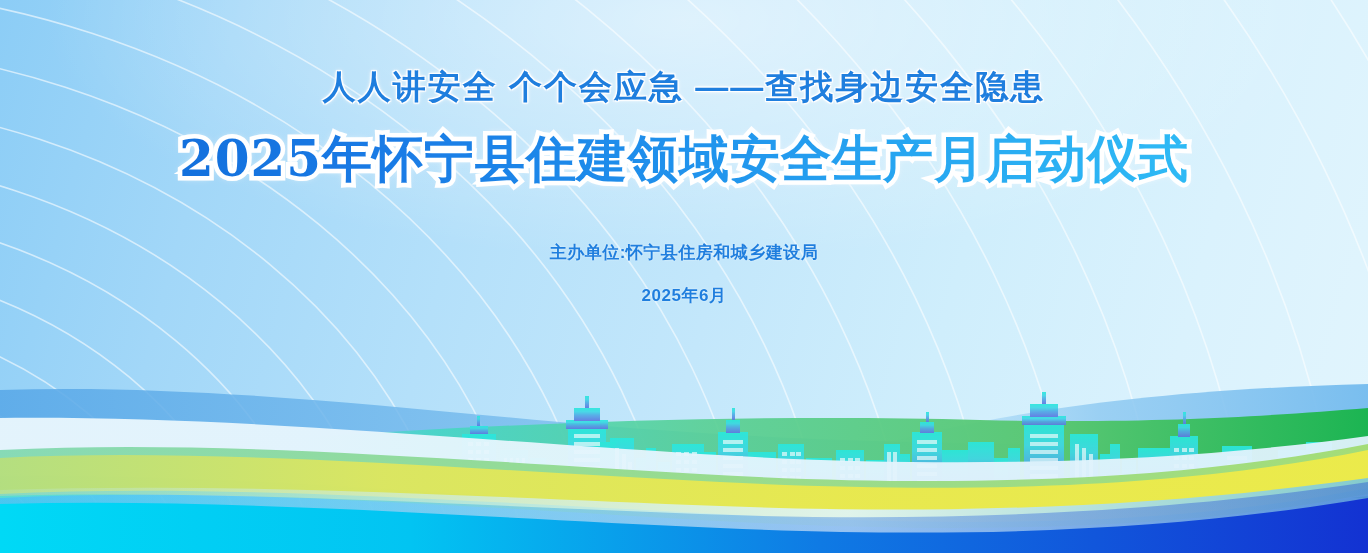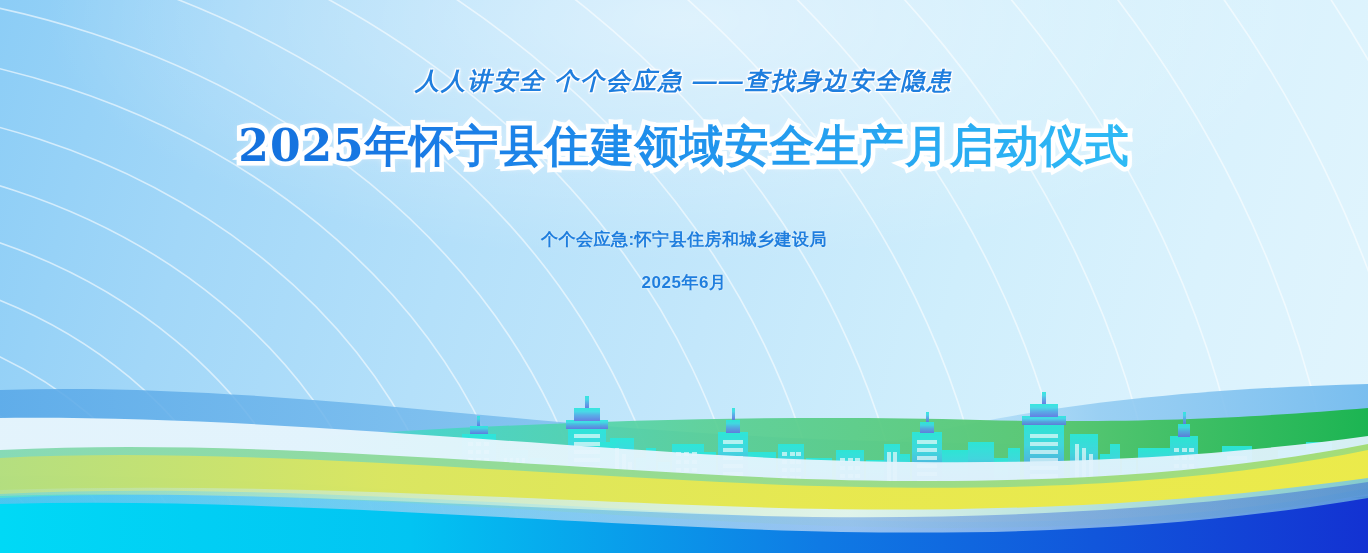--- a/index.html
+++ b/index.html
@@ -31,36 +31,35 @@
         rgba(255,255,255,0.22) 45%,
         rgba(255,255,255,0) 78%);
     pointer-events:none;
   }
 
   
   .content{position:absolute;left:0;top:0;width:100%;text-align:center;}
 
   .slogan{
     margin-top:65px;
-    font-size:24px;
+    font-size:33px;
     font-weight:bold;
     letter-spacing:2px;
     color:#1f7ede;
     text-shadow:
        0 0 3px #fff, 0 0 3px #fff, 0 0 5px #fff,
        1px 1px 0 #fff,-1px 1px 0 #fff,1px -1px 0 #fff,-1px -1px 0 #fff;
     white-space:nowrap;
-    font-style:italic;
   }
 
   .title-wrap{margin-top:14px;}
   .title-line{
     font-family:"DejaVu Serif","Liberation Serif",serif;
     font-weight:bold;
-    font-size:44px;
+    font-size:50px;
     line-height:70px;
     letter-spacing:1px;
     white-space:nowrap;
     position:relative;
     display:block;
   }
   
   .title-line .outline{
     position:absolute;left:0;right:0;top:0;
     color:#fff;
@@ -160,21 +159,21 @@
     <div class="slogan">人人讲安全  个个会应急  ——查找身边安全隐患</div>
 
     <div class="title-wrap">
       <div class="title-line l1">
         <span class="outline">2025年怀宁县住建领域安全生产月启动仪式</span>
         <span class="fill">2025年怀宁县住建领域安全生产月启动仪式</span>
       </div>
     </div>
 
     <div class="orgs">
-      <div class="org-line">个个会应急:怀宁县住房和城乡建设局</div>
+      <div class="org-line">主办单位:怀宁县住房和城乡建设局</div>
       <div class="date-line">2025年6月</div>
     </div>
 
   </div>
 
   <div class="scenery">
     <svg viewBox="0 0 1368 175" preserveAspectRatio="none" aria-hidden="true">
       <defs>
         <linearGradient id="hillGreen" x1="0" y1="0" x2="1" y2="0">
           <stop offset="0%" stop-color="#3fd9c0" stop-opacity="0"></stop>

